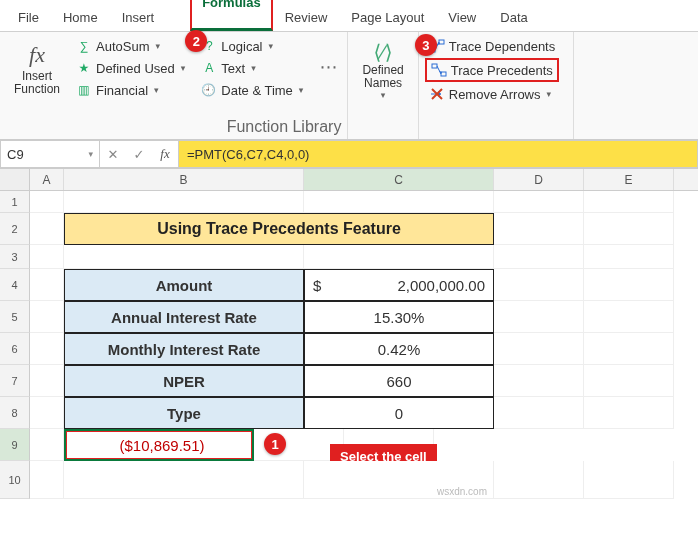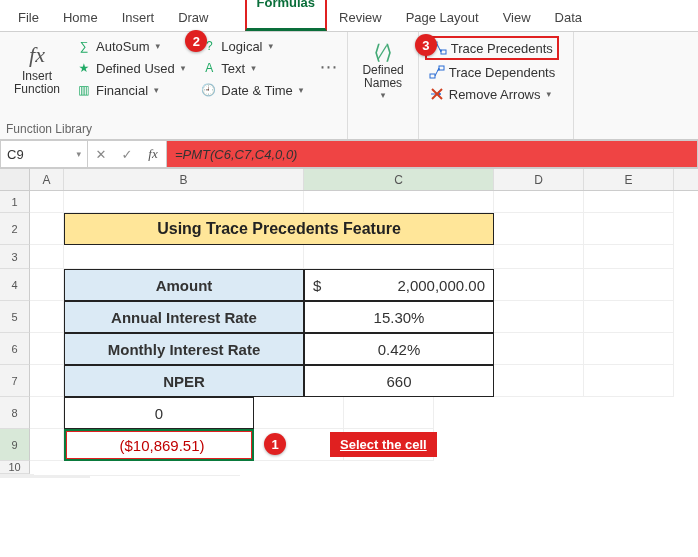--- a/index.html
+++ b/index.html
@@ -7,21 +7,21 @@
 
 
 .tabs { display: flex; border-bottom: 1px solid #d0d0d0; padding: 0 6px; height: 32px; align-items: flex-end; }
 .tab { padding: 6px 12px; cursor: pointer; color: #444; font-size: 13px; }
 .tab.active { color: #0a6e3a; font-weight: 600; border-bottom: 3px solid #0a6e3a; padding-bottom: 18px; margin-left: 24px; }
 .tab-highlight-red { border: 2px solid #e02020; padding: 4px 10px; }
 
 
 .ribbon { display: flex; border-bottom: 1px solid #ccc; background: #f9f9f9; height: 108px; }
 .rg { border-right: 1px solid #ddd; padding: 4px 6px 0 6px; position: relative; display: flex; flex-direction: column; }
-.rg-label { text-align: left; font-size: 12px; color: #666; padding: 2px 0 3px; }
+.rg-label { text-align: right; font-size: 16px; color: #666; padding: 2px 0 3px; }
 .rg-body { flex: 1; display: flex; align-items: flex-start; }
 
 .insert-fn { width: 62px; text-align: center; display: flex; flex-direction: column; align-items: center; justify-content: center; padding-top: 6px; cursor: pointer; }
 .insert-fn .fx { font-style: italic; font-family: "Times New Roman", serif; font-size: 22px; color: #555; }
 .insert-fn .lbl { font-size: 12px; line-height: 1.1; margin-top: 2px; }
 
 .col { display: flex; flex-direction: column; gap: 2px; margin-right: 8px; }
 .ritem { display: flex; align-items: center; gap: 4px; padding: 2px 4px; cursor: pointer; white-space: nowrap; font-size: 13px; }
 .ritem .ico { width: 16px; height: 16px; display: inline-flex; align-items: center; justify-content: center; font-size: 12px; color: #2a6; }
 .ritem .chev { font-size: 9px; color: #666; margin-left: 2px; }
@@ -34,42 +34,42 @@
 
 
 .hl-red { border: 2px solid #e02020; }
 
 
 .step { position: absolute; width: 22px; height: 22px; border-radius: 50%; background: #e02020; color: #fff; font-weight: 700; font-size: 13px; display: flex; align-items: center; justify-content: center; box-shadow: 0 1px 3px rgba(0,0,0,.3); z-index: 5; }
 
 
 .fbar-wrap { border-bottom: 1px solid #ccc; }
 .fbar { display: flex; align-items: stretch; height: 28px; }
-.namebox { width: 88px; border: 1px solid #ccc; display: flex; align-items: center; padding: 0 6px; font-size: 13px; background: #fff; }
+.namebox { width: 100px; border: 1px solid #ccc; display: flex; align-items: center; padding: 0 6px; font-size: 13px; background: #fff; }
 .namebox .dd { margin-left: auto; font-size: 9px; color: #888; }
 .fbar-btns { display: flex; align-items: center; border: 1px solid #ccc; border-left: none; }
 .fbar-btn { width: 26px; text-align: center; color: #888; font-size: 13px; cursor: pointer; }
 .fbar-btn.fx { font-style: italic; font-family: "Times New Roman", serif; color: #555; }
-.fbar-input { flex: 1; border: 1px solid #ccc; border-left: none; display: flex; align-items: center; padding: 0 8px; font-size: 13px; background: #ef4444; font-style: italic; }
+.fbar-input { flex: 1; border: 1px solid #ccc; border-left: none; display: flex; align-items: center; padding: 0 8px; font-size: 13px; background: #fde047; }
 
 
 .grid-wrap { position: relative; }
 .colheads { display: flex; height: 22px; border-bottom: 1px solid #ccc; background: #f3f3f3; }
 .corner { width: 30px; border-right: 1px solid #ccc; background: #eee; }
 .ch { border-right: 1px solid #ddd; display: flex; align-items: center; justify-content: center; font-size: 12px; color: #555; }
 .ch.A { width: 34px; }
 .ch.B { width: 240px; }
 .ch.C { width: 190px; background: #d8e8d8; }
 .ch.D { width: 90px; }
 .ch.E { width: 90px; }
 
 .rows { }
 .row { display: flex; height: 32px; }
 .row.h1 { height: 22px; }
-.row.h10 { height: 38px; flex-direction: column; }
+.row.h10 { height: 38px; }
 .rh { width: 30px; border-right: 1px solid #ccc; border-bottom: 1px solid #ddd; background: #f3f3f3; display: flex; align-items: center; justify-content: center; font-size: 11px; color: #555; }
 .rh.sel { background: #d8e8d8; }
 .cell { border-right: 1px solid #eee; border-bottom: 1px solid #eee; display: flex; align-items: center; padding: 0 8px; font-size: 14px; background: #fff; position: relative; }
 .cell.A { width: 34px; padding: 0; }
 .cell.B { width: 240px; }
 .cell.C { width: 190px; }
 .cell.D { width: 90px; }
 .cell.E { width: 90px; }
 
 
@@ -90,21 +90,20 @@
 
 svg { display: block; }
 </style>
 </head>
 <body>
 
 <div class="tabs">
   <div class="tab">File</div>
   <div class="tab">Home</div>
   <div class="tab">Insert</div>
-  <div class="tab">Draw</div>
   <div class="tab active tab-highlight-red">Formulas</div>
   <div class="tab">Review</div>
   <div class="tab">Page Layout</div>
   <div class="tab">View</div>
   <div class="tab">Data</div>
 </div>
 
 <div class="ribbon">
 
   <div class="rg" style="flex-direction:column;">
@@ -168,43 +167,43 @@
         <span class="chev" style="font-size:9px;color:#666;">▾</span>
       </div>
     </div>
     <div class="rg-label">&nbsp;</div>
   </div>
 
   <div class="rg formula-audit" style="position:relative;">
     <div class="step" style="top:2px; left:-4px;">3</div>
     <div class="rg-body">
       <div class="col">
+        <div class="ritem">
+          <span class="ico" style="color:#2a6cd4;">
+            <svg width="16" height="16" viewBox="0 0 16 16">
+                <rect x="1" y="10" width="5" height="4" fill="none" stroke="#2a6cd4"></rect>
+                <rect x="10" y="2" width="5" height="4" fill="none" stroke="#2a6cd4"></rect>
+                <line x1="6" y1="12" x2="10" y2="4" stroke="#2a6cd4"></line>
+                <polygon points="10,4 8,7 11,6" fill="#2a6cd4"></polygon>
+              </svg>
+          </span>
+          <span>Trace Dependents</span>
+        </div>
         <div class="ritem hl-red">
           <span class="ico" style="color:#2a6cd4;">
             <svg width="16" height="16" viewBox="0 0 16 16">
                 <rect x="1" y="2" width="5" height="4" fill="none" stroke="#2a6cd4"></rect>
                 <rect x="10" y="10" width="5" height="4" fill="none" stroke="#2a6cd4"></rect>
                 <line x1="6" y1="4" x2="10" y2="12" stroke="#2a6cd4"></line>
                 <polygon points="10,12 8,9 11,10" fill="#2a6cd4"></polygon>
               </svg>
           </span>
           <span>Trace Precedents</span>
         </div>
         <div class="ritem">
-          <span class="ico" style="color:#2a6cd4;">
-            <svg width="16" height="16" viewBox="0 0 16 16">
-                <rect x="1" y="10" width="5" height="4" fill="none" stroke="#2a6cd4"></rect>
-                <rect x="10" y="2" width="5" height="4" fill="none" stroke="#2a6cd4"></rect>
-                <line x1="6" y1="12" x2="10" y2="4" stroke="#2a6cd4"></line>
-                <polygon points="10,4 8,7 11,6" fill="#2a6cd4"></polygon>
-              </svg>
-          </span>
-          <span>Trace Dependents</span>
-        </div>
-        <div class="ritem">
           <span class="ico" style="color:#d04020;">
             <svg width="16" height="16" viewBox="0 0 16 16">
                 <line x1="2" y1="8" x2="12" y2="8" stroke="#2a6cd4"></line>
                 <polygon points="12,8 9,5 9,11" fill="#2a6cd4"></polygon>
                 <line x1="3" y1="3" x2="13" y2="13" stroke="#d04020" stroke-width="2"></line>
                 <line x1="13" y1="3" x2="3" y2="13" stroke="#d04020" stroke-width="2"></line>
               </svg>
           </span>
           <span>Remove Arrows</span>
           <span class="chev">▾</span>
@@ -305,40 +304,44 @@
       <div class="cell A"></div>
       <div class="cell B th">NPER</div>
       <div class="cell C td">660</div>
       <div class="cell D"></div>
       <div class="cell E"></div>
     </div>
 
     <div class="row">
       <div class="rh">8</div>
       <div class="cell A"></div>
+      <div class="cell B th">Type</div>
       <div class="cell C td">0</div>
       <div class="cell D"></div>
       <div class="cell E"></div>
     </div>
 
     <div class="row" style="position:relative;">
       <div class="rh sel">9</div>
       <div class="cell A"></div>
       <div class="cell C td sel-cell sel-red">
         <span class="neg">($10,869.51)</span>
       </div>
       <div class="cell D" style="position:relative;">
         <div class="step" style="top:4px; left:10px;">1</div>
       </div>
       <div class="cell E" style="position:relative; overflow:visible;">
-        <div class="tag" style="left:-14px; top:3px;text-decoration:underline;">Select the cell</div>
+        <div class="tag" style="left:-14px; top:15px;">Select the cell</div>
       </div>
     </div>
 
     <div class="row h10">
       <div class="rh">10</div>
       <div class="cell A"></div>
       <div class="cell B"></div>
+      <div class="cell C" style="position:relative;">
+        <span style="position:absolute; right:6px; bottom:1px; font-size:10px; color:#bbb;">wsxdn.com</span>
+      </div>
       <div class="cell D"></div>
       <div class="cell E"></div>
     </div>
   </div>
 </div>
 
 </body></html>

